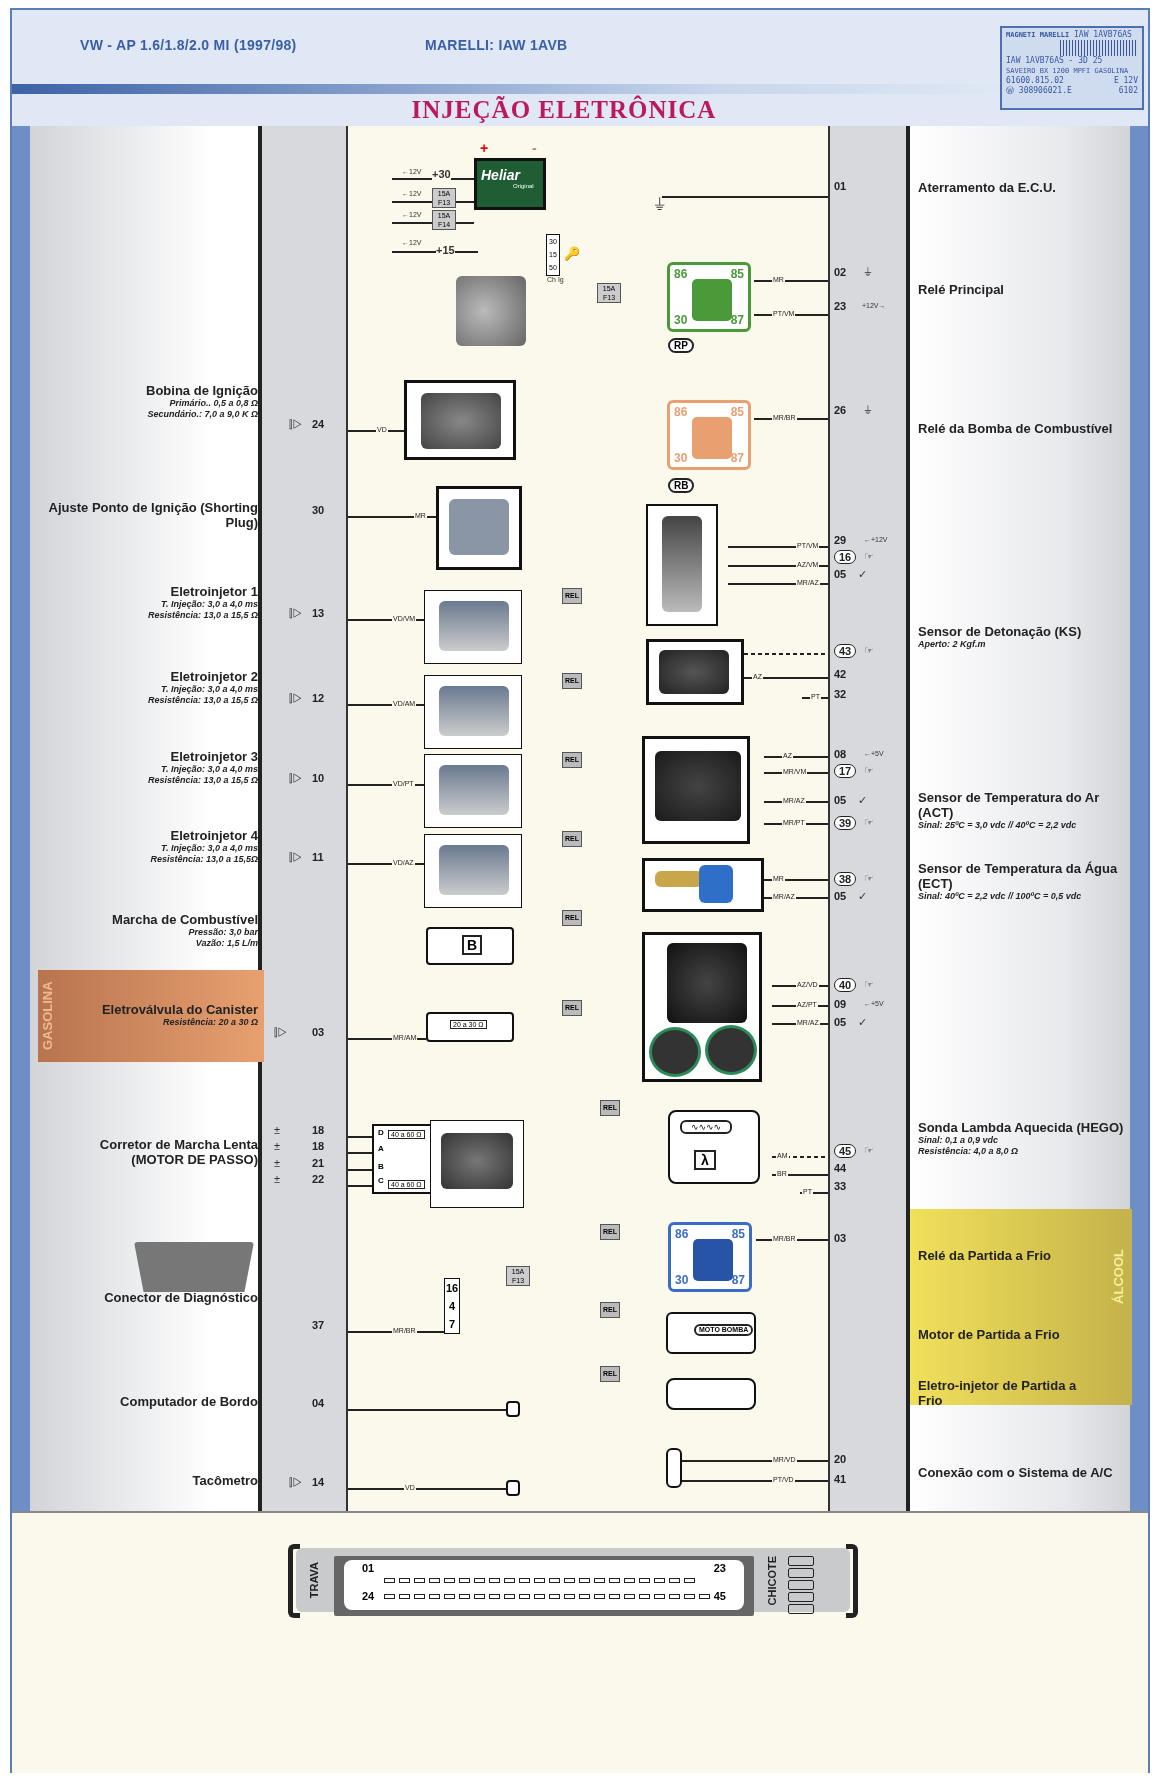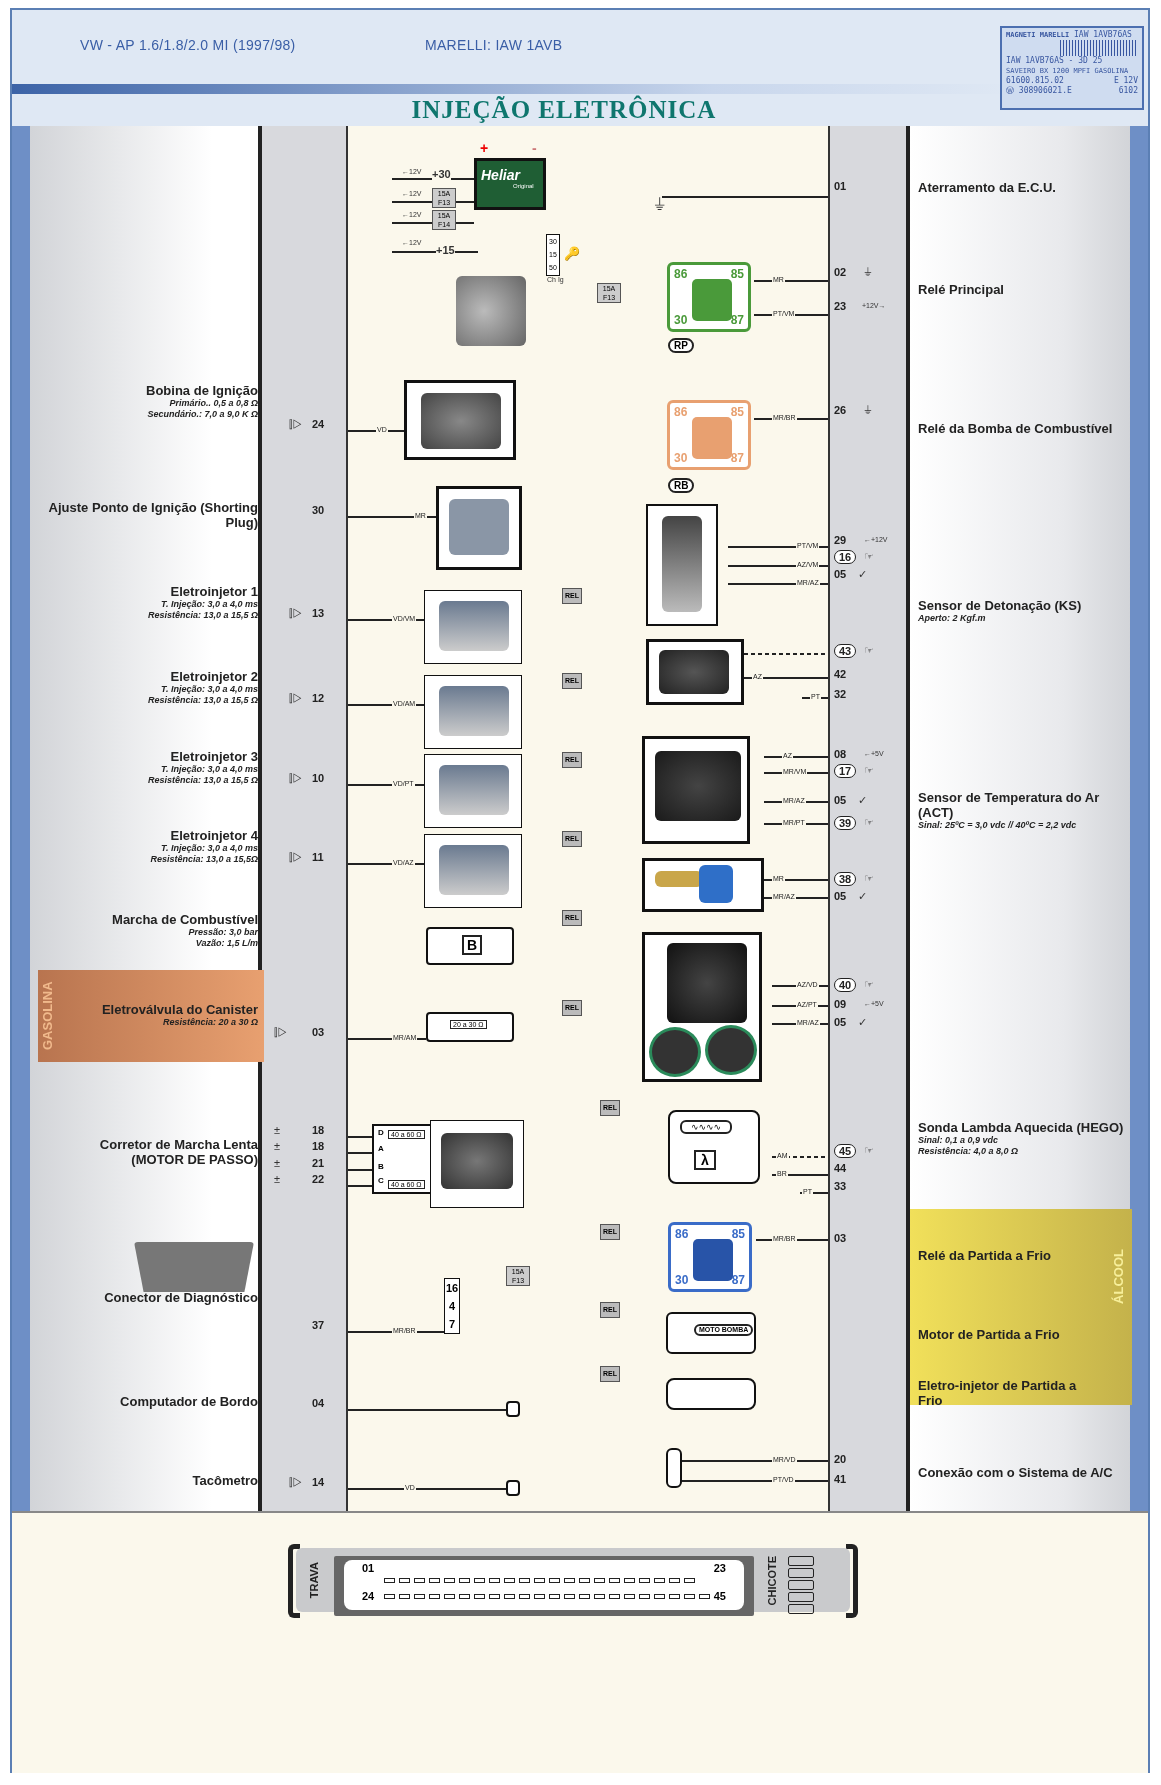--- a/index.html
+++ b/index.html
@@ -1,21 +1,21 @@
 <!DOCTYPE html>
 <html><head>
 <meta charset="utf-8">
 <style>
 *{box-sizing:border-box;margin:0;padding:0}
 html,body{width:1161px;height:1785px;background:#fff;font-family:"Liberation Sans",sans-serif;overflow:hidden}
 #page{position:absolute;left:10px;top:8px;width:1140px;height:1765px;border:2px solid #5b7fb4;background:#fbf8ec}
 #header{position:absolute;left:0;top:0;width:1136px;height:116px;background:#dfe8f4}
 #hdr-bar{position:absolute;left:0;top:74px;width:1000px;height:10px;background:linear-gradient(90deg,#3c63a7,#c8d6ec 70%,#dfe8f4)}
-.hdr-text{position:absolute;top:27px;font-size:14px;font-weight:normal;color:#3a5ea6;letter-spacing:.3px}
-#title{position:absolute;left:0;width:1104px;top:86px;text-align:center;font-family:"Liberation Serif",serif;font-weight:bold;font-size:25px;color:#0f766e;letter-spacing:1px}
+.hdr-text{position:absolute;top:27px;font-size:14px;font-weight:bold;color:#3a5ea6;letter-spacing:.3px}
+#title{position:absolute;left:0;width:1104px;top:86px;text-align:center;font-family:"Liberation Serif",serif;font-weight:bold;font-size:25px;color:#be185d;letter-spacing:1px}
 #ecu-label{position:absolute;left:988px;top:16px;width:144px;height:84px;border:2px solid #4c6fb0;background:#cfdcf0;font-family:"DejaVu Sans Mono",monospace;font-size:8px;color:#3856a0;padding:2px 4px;line-height:10px}
 #ecu-label .bar{display:inline-block;width:78px;height:16px;background:repeating-linear-gradient(90deg,#3856a0 0 1px,transparent 1px 3px);vertical-align:middle}
 #left-edge,#right-edge{position:absolute;top:116px;width:18px;height:1385px;background:#6e8fc6}
 #left-edge{left:0}#right-edge{left:1118px}
 #left-panel{position:absolute;left:18px;top:116px;width:232px;height:1385px;background:linear-gradient(90deg,#d2d4d8,#fff 80%);border-right:4px solid #222}
 #pin-col-l{position:absolute;left:250px;top:116px;width:86px;height:1385px;background:#d8d9dd;border-right:2px solid #333}
 #pin-col-r{position:absolute;left:816px;top:116px;width:82px;height:1385px;background:#d8d9dd;border-left:2px solid #333;border-right:4px solid #222}
 #right-panel{position:absolute;left:898px;top:116px;width:220px;height:1385px;background:linear-gradient(90deg,#fff,#e8e9ec 70%,#d2d4d8)}
 #center{position:absolute;left:336px;top:116px;width:480px;height:1385px;background:#fbf8ec}
 #bottom{position:absolute;left:0;top:1501px;width:1136px;height:262px;background:#fbf8ec;border-top:2px solid #888}
@@ -166,27 +166,31 @@
 
   <div class="comp-r" style="top:170px">
     <div class="name">Aterramento da E.C.U.</div>
   </div>
   <div class="comp-r" style="top:272px">
     <div class="name">Relé Principal</div>
   </div>
   <div class="comp-r" style="top:411px">
     <div class="name">Relé da Bomba de Combustível</div>
   </div>
-  <div class="comp-r" style="top:588px">
+  <div class="comp-r" style="top:614px">
     <div class="name">Sensor de Detonação (KS)</div>
     <div class="spec">Aperto: 2 Kgf.m</div>
   </div>
   <div class="comp-r" style="top:780px">
     <div class="name">Sensor de Temperatura do Ar (ACT)</div>
     <div class="spec">Sinal: 25ºC = 3,0 vdc // 40ºC = 2,2 vdc</div>
+  </div>
+  <div class="comp-r" style="top:851px">
+    <div class="name">Sensor de Temperatura da Água (ECT)</div>
+    <div class="spec">Sinal: 40ºC = 2,2 vdc // 100ºC = 0,5 vdc</div>
   </div>
   <div class="comp-r" style="top:1110px">
     <div class="name">Sonda Lambda Aquecida (HEGO)</div>
     <div class="spec">Sinal: 0,1 a 0,9 vdc</div>
     <div class="spec">Resistência: 4,0 a 8,0 Ω</div>
   </div>
   <div class="comp-r" style="top:1238px">
     <div class="name">Relé da Partida a Frio</div>
   </div>
   <div class="comp-r" style="top:1317px">

